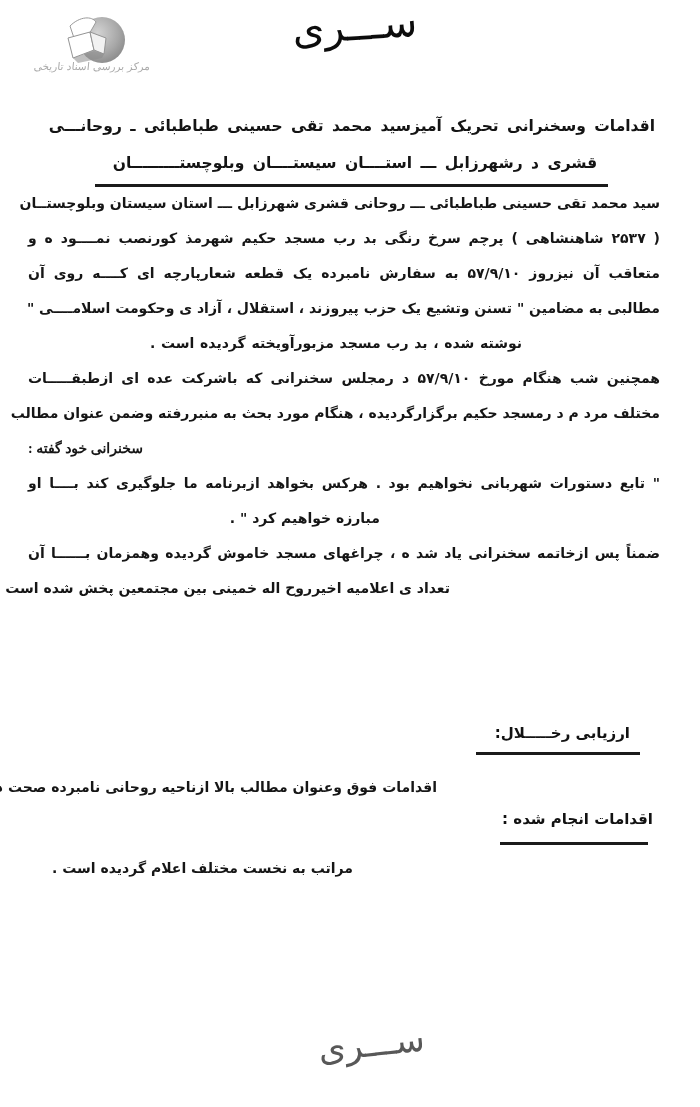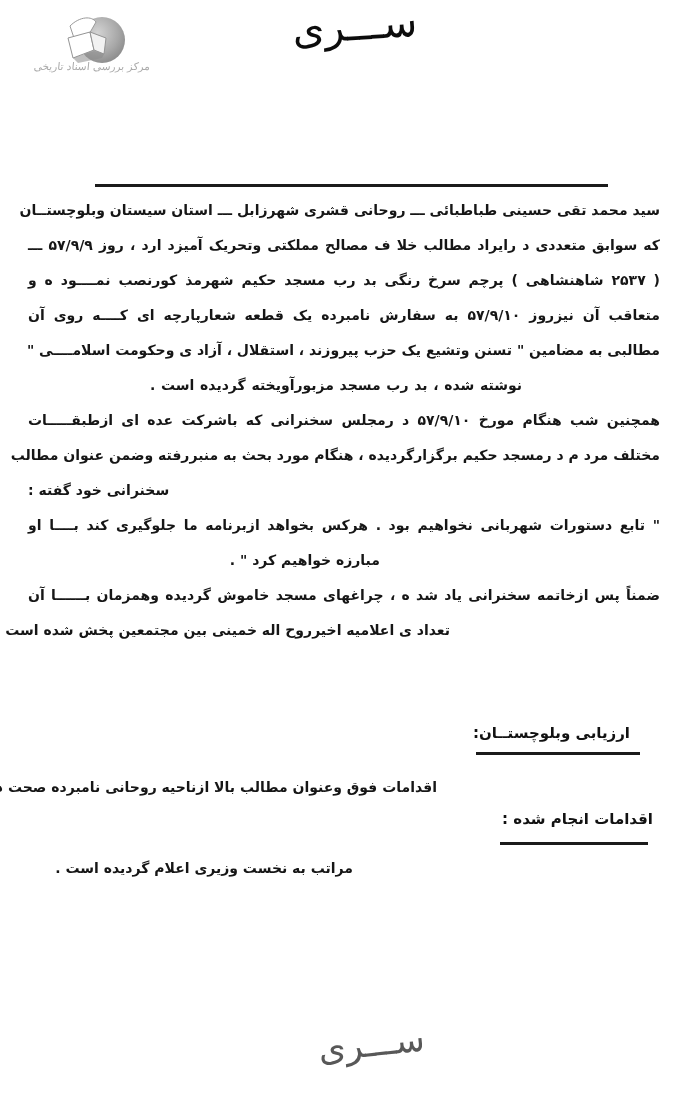--- a/index.html
+++ b/index.html
@@ -31,28 +31,28 @@
     position:absolute;left:55px;right:45px;top:108px;
     direction:rtl;text-align:center;font-weight:bold;font-size:15.5px;
     word-spacing:3px;
   }
   .title-line{line-height:37px;white-space:nowrap;}
   .title-underline{
     position:absolute;left:95px;top:184px;width:513px;height:3px;
     background:#1b1b1b;
   }
   
-  .body-block{position:absolute;left:28px;right:40px;top:193px;}
+  .body-block{position:absolute;left:28px;right:40px;top:186px;}
   .bline{
     height:35px;line-height:35px;font-size:14px;font-weight:bold;
     direction:rtl;white-space:nowrap;overflow:visible;
     text-align:justify;text-align-last:justify;color:#161616;
   }
   .bline.ind-a{ text-align:right;text-align-last:justify;padding-right:138px;padding-left:122px;}
-  .bline.left-line{ text-align:right;text-align-last:left;}
+  .bline.left-line{ text-align:right;text-align-last:left;font-family:Liberation Serif, serif;}
   .bline.ind-c{ text-align:right;text-align-last:auto;padding-right:280px;}
   .bline.ind-d{ text-align:right;text-align-last:auto;padding-right:210px;}
   
   .sec-heading{
     position:absolute;direction:rtl;font-weight:bold;font-size:15px;
     white-space:nowrap;color:#121212;
   }
   .eval-heading{top:724px;right:70px;}
   .eval-underline{position:absolute;top:752px;right:60px;width:164px;height:3px;background:#1b1b1b;}
   .sec-body{
@@ -82,41 +82,44 @@
       <path d="M52,18 C62,8 74,8 78,14 L70,28 L56,30 Z" fill="#ffffff" stroke="#9a9a9a" stroke-width="1"></path>
       <path d="M50,30 L72,24 L76,42 L55,50 Z" fill="#ffffff" stroke="#949494" stroke-width="1"></path>
       <path d="M72,24 L88,30 L86,46 L76,42 Z" fill="#f2f2f2" stroke="#949494" stroke-width="1"></path>
       <path d="M55,50 L76,43 L86,46 L84,50 L60,55 Z" fill="#8b8b8b" opacity="0.55"></path>
     </svg>
     <div class="logo-caption">مرکز بررسی اسناد تاریخی</div>
   </div>
 
   <div class="secret secret-top">ســـری</div>
 
+  <div class="title-block">
+    <div class="title-line">اقدامات وسخنرانی تحریک آمیزسید محمد تقی حسینی طباطبائی ـ روحانـــی</div>
+    <div class="title-line">قشری د رشهرزابل ـــ استــــان سیستــــان وبلوچستـــــــــان</div>
+  </div>
   <div class="title-underline"></div>
 
   <div class="body-block">
     <div class="bline">سید محمد تقی حسینی طباطبائی ـــ روحانی قشری شهرزابل ـــ استان سیستان وبلوچستــان</div>
-    <div class="bline">که سوابق متعددی د رایراد مطالب خلا ف مصالح مملکتی وتحریک آمیزد ارد ، روز ۵۷/۹/۹ ـــ</div>
     <div class="bline">( ۲۵۳۷ شاهنشاهی ) پرچم سرخ رنگی بد رب مسجد حکیم شهرمذ کورنصب نمــــود ه و</div>
     <div class="bline">متعاقب آن نیزروز ۵۷/۹/۱۰ به سفارش نامبرده یک قطعه شعارپارچه ای کــــه روی آن</div>
     <div class="bline">مطالبی به مضامین " تسنن وتشیع یک حزب پیروزند ، استقلال ، آزاد ی وحکومت اسلامــــی "</div>
     <div class="bline ind-a">نوشته شده ، بد رب مسجد مزبورآویخته گردیده است .</div>
     <div class="bline">همچنین شب هنگام مورخ ۵۷/۹/۱۰ د رمجلس سخنرانی که باشرکت عده ای ازطبقـــــات</div>
     <div class="bline">مختلف مرد م د رمسجد حکیم برگزارگردیده ، هنگام مورد بحث به منبررفته وضمن عنوان مطالب</div>
     <div class="bline left-line">سخنرانی خود گفته :</div>
     <div class="bline">" تابع دستورات شهربانی نخواهیم بود . هرکس بخواهد ازبرنامه ما جلوگیری کند بــــا او</div>
     <div class="bline ind-c">مبارزه خواهیم کرد " .</div>
     <div class="bline">ضمناً پس ازخاتمه سخنرانی یاد شد ه ، چراغهای مسجد خاموش گردیده وهمزمان بــــــا آن</div>
     <div class="bline ind-d">تعداد ی اعلامیه اخیرروح اله خمینی بین مجتمعین پخش شده است .</div>
   </div>
 
-  <div class="sec-heading eval-heading">ارزیابی وبلوچستــان:</div>
+  <div class="sec-heading eval-heading">ارزیابی رخـــــلال:</div>
   <div class="eval-underline"></div>
   <div class="sec-body eval-body">اقدامات فوق وعنوان مطالب بالا ازناحیه روحانی نامبرده صحت دارد .</div>
 
   <div class="sec-heading actions-heading">اقدامات انجام شده :</div>
   <div class="actions-underline"></div>
-  <div class="sec-body actions-body">مراتب به نخست وزیری اعلام گردیده است .</div>
+  <div class="sec-body actions-body">مراتب به نخست مختلف اعلام گردیده است .</div>
 
   <div class="secret secret-bottom">ســـری</div>
 
 </div>
 
 </body></html>

